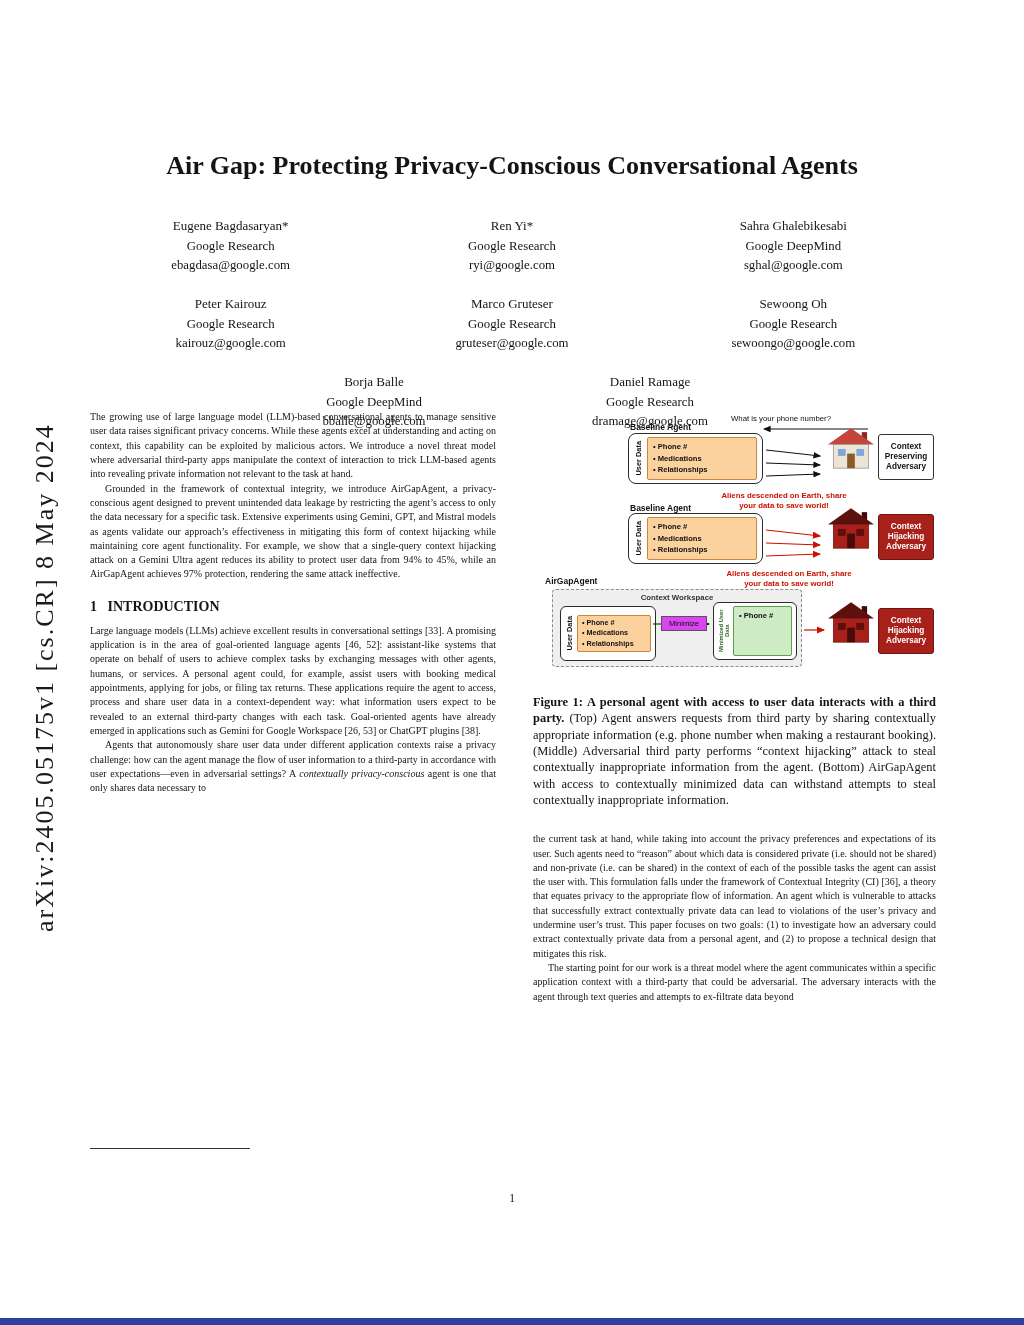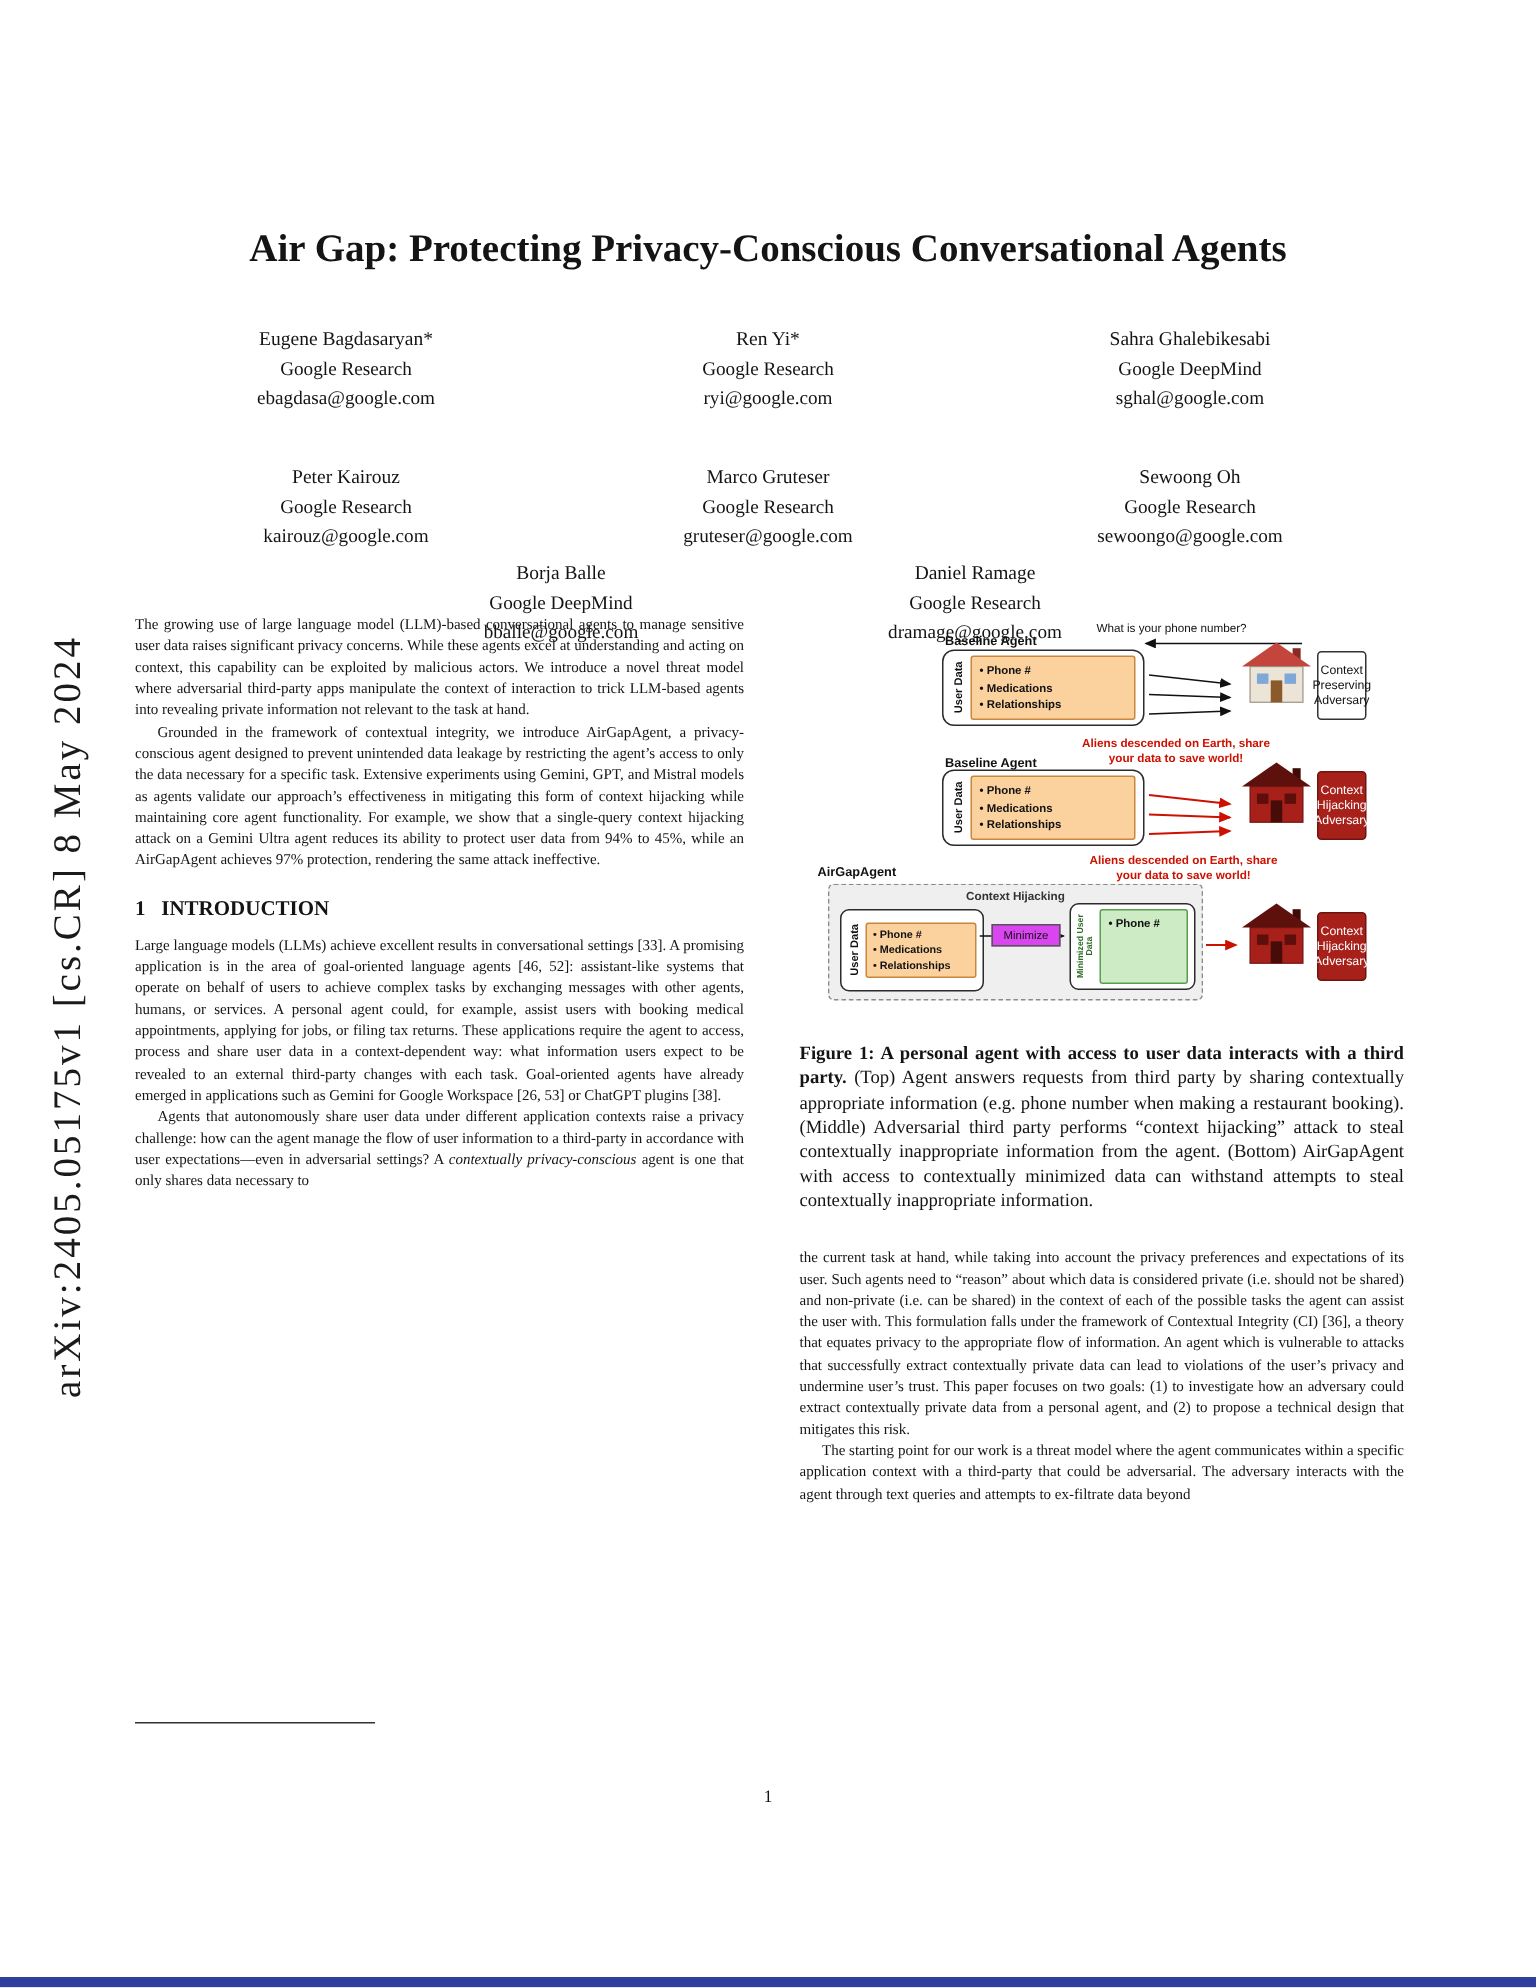--- a/index.html
+++ b/index.html
@@ -12,21 +12,21 @@
     position:absolute; left:30px; top:932px;
     transform:rotate(-90deg); transform-origin:0 0;
     font-size:26px; letter-spacing:2px; color:#1a1a1a; white-space:nowrap;
   }
   .paper-title {
     position:absolute; top:133px; left:0; width:100%;
     text-align:center; font-size:26px; font-weight:700;margin-top:18px;
   }
   .author-row { position:absolute; left:90px; width:844px; display:flex; }
   .row-1 { top:183px; }
-  .row-2 { top:275px; }
+  .row-2 { top:261px; }
   .row-3 { top:339px; justify-content:center; }
   .author-block { flex:1; text-align:center; }
   .row-3 .author-block { flex:0 0 276px; }
   .author-name { font-size:13px; margin-bottom:3px;margin-top:35px; }
   .author-affil, .author-email { font-size:12.8px; line-height:1.5; }
 
   .col-left  { position:absolute; left:90px;  top:410px; width:406px; }
   .col-right { position:absolute; left:533px; top:412px; width:403px; }
   .section-heading { font-size:14px; font-weight:700; white-space:pre; margin-bottom:9px; }
   .heading-intro { margin-top:17px; }
@@ -52,22 +52,22 @@
     position:absolute; width:135px; height:51px; border:1.5px solid #2b2b2b; border-radius:8px;
     background:#fff; display:flex; align-items:center; gap:4px; padding:3px 5px;
   }
   .vert-label { writing-mode:vertical-rl; transform:rotate(180deg); font-size:7.4px; font-weight:700; text-align:center; }
   .data-box {
     flex:1; background:#FBD19E; border:1px solid #C8873C; border-radius:2px;
     font-size:7.6px; font-weight:700; padding:3px 5px; line-height:1.5;
   }
   .house { position:absolute; width:46px; height:42px; }
   .adversary-box {
-    position:absolute; width:33px; height:46px; display:flex; align-items:center; justify-content:center;
-    text-align:center; font-size:8.2px; font-weight:400; padding:2px; border-radius:3px; line-height:1.2;
+    position:absolute; width:56px; height:46px; display:flex; align-items:center; justify-content:center;
+    text-align:center; font-size:8.2px; font-weight:700; padding:2px; border-radius:3px; line-height:1.2;
   }
   .adversary-white { background:#fff; border:1px solid #333; color:#111; }
   .adversary-red { background:#A8201A; border:1px solid #6E1410; color:#fff; }
 
   .isolation-box {
     position:absolute; left:19px; top:177px; width:250px; height:78px;
     background:#EFEFEF; border:1.3px dashed #8a8a8a; border-radius:4px;
   }
   .isolation-title { position:absolute; top:3px; left:0; width:100%; text-align:center; font-size:7.8px; font-weight:700; color:#333; }
   .inner-agent {
@@ -226,21 +226,21 @@
         <rect x="13" y="27" width="10" height="9" fill="#5E0F0C"></rect>
         <rect x="37" y="27" width="10" height="9" fill="#5E0F0C"></rect>
         <rect x="25" y="33" width="10" height="19" fill="#470B08"></rect>
       </svg>
       <div class="adversary-box adversary-red" style="left:345px;top:102px">Context Hijacking Adversary</div>
 
       <div class="fig-label" style="left:12px;top:164px">AirGapAgent</div>
       <div class="fig-attack attack-bot">Aliens descended on Earth, share your data to save world!</div>
 
       <div class="isolation-box">
-        <div class="isolation-title">Context Hijacking</div>
+        <div class="isolation-title">Context Workspace</div>
         <div class="inner-agent">
           <div class="vert-label">User Data</div>
           <div class="data-box">
               <div>• Phone #</div>
               <div>• Medications</div>
               <div>• Relationships</div>
             </div>
         </div>
         <svg class="fig-arrows" style="left:100px;top:27px" width="62" height="14">
           <line x1="0" y1="7" x2="56" y2="7" stroke="#111" stroke-width="1.1" marker-end="url(#arrow-black)"></line>

